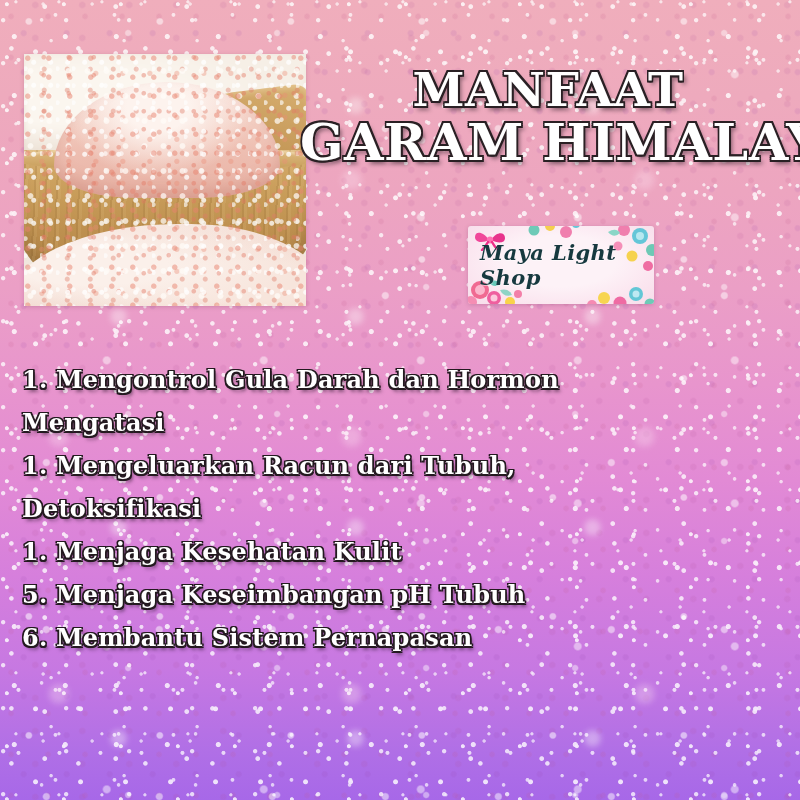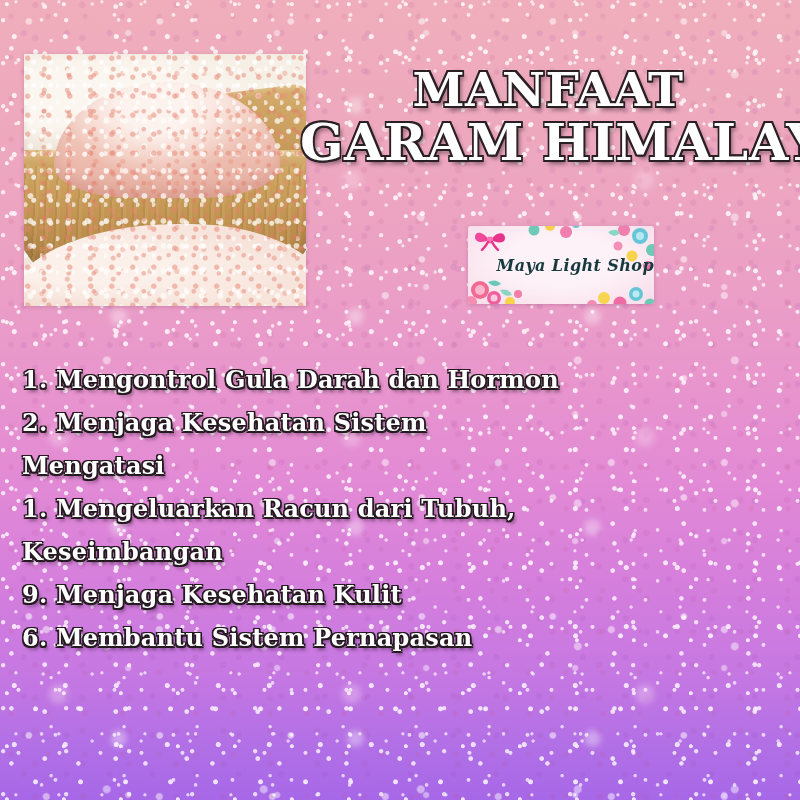--- a/index.html
+++ b/index.html
@@ -215,25 +215,25 @@
   #logo-card .bow {
     position:absolute; left:5px; top:3px; width:34px; height:22px;
   }
   #logo-card .floral {
     position:absolute; pointer-events:none;
   }
   #logo-card .logo-text {
     position:absolute;
     left:0; right:0; top:50%;
     transform:translateY(-50%);
-    text-align:right;
+    text-align:left;
     font-family:"DejaVu Serif", serif;
     font-style:italic;
     font-weight:bold;
-    font-size:16px;
+    font-size:21px;
     color:#17393f;
     letter-spacing:.4px;
     text-shadow:0 1px 0 rgba(255,255,255,.5);
     padding-left:12px;
   }
 
   
   #benefits {
     position:absolute;
     left:22px; top:358px;
@@ -330,21 +330,21 @@
       <circle cx="26" cy="6" r="5" fill="#f5cf4d"></circle>
       <circle cx="42" cy="12" r="6" fill="#f07fae"></circle>
       <circle cx="52" cy="4" r="4" fill="#64c6d8"></circle>
     </svg>
 
     <div class="logo-text">Maya Light Shop</div>
   </div>
 
   <div id="benefits">
     <div class="benefit-line">1. Mengontrol Gula Darah dan Hormon</div>
-    <div class="benefit-line">2. Menjaga Kesehatan Sistem</div>
     <div class="benefit-line">Mengatasi</div>
     <div class="benefit-line">1. Mengeluarkan Racun dari Tubuh,</div>
-    <div class="benefit-line">Keseimbangan</div>
-    <div class="benefit-line">9. Menjaga Kesehatan Kulit</div>
+    <div class="benefit-line">Detoksifikasi</div>
+    <div class="benefit-line">1. Menjaga Kesehatan Kulit</div>
+    <div class="benefit-line">5. Menjaga Keseimbangan pH Tubuh</div>
     <div class="benefit-line">6. Membantu Sistem Pernapasan</div>
   </div>
 
 </div>
 
 </body></html>

